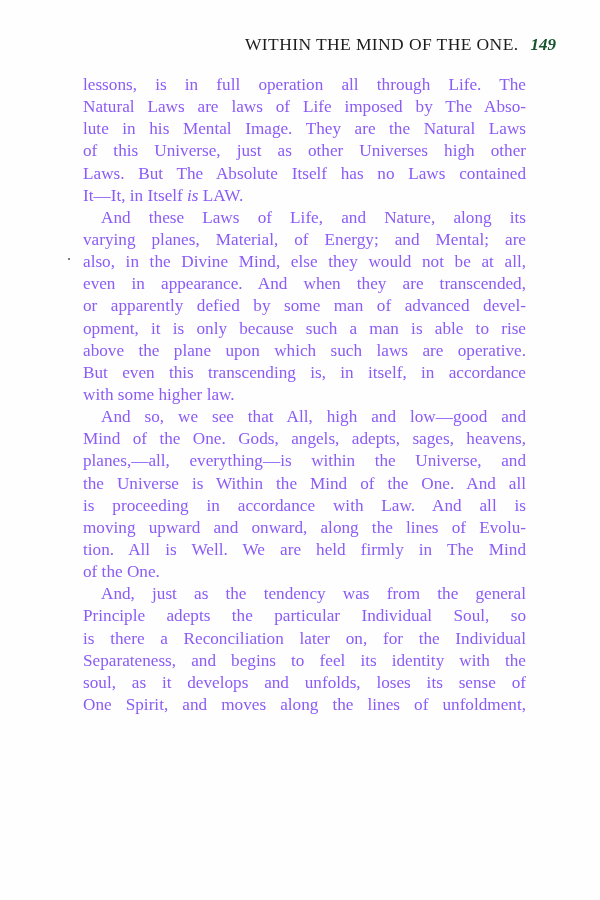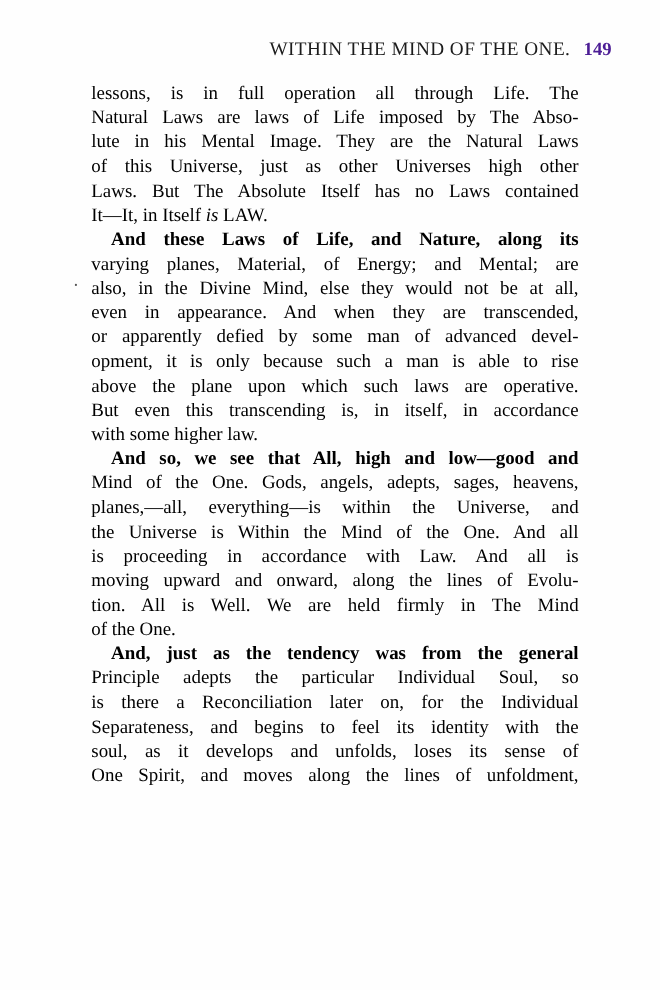--- a/index.html
+++ b/index.html
@@ -34,43 +34,43 @@
       gap: 12px;
     }
     .running-title {
       font-size: 17.5px;
       letter-spacing: 0.4px;
       color: #1c1c1c;
     }
     .page-number {
       font-size: 17px;
       font-weight: bold;
-      color: #4c1d95;
+      font-style: italic;
+      color: #14532d;
       text-align: center;
     }
     .body-text {
       position: absolute;
       top: 74px;
       left: 83px;
       width: 443px;
     }
     .line {
       display: block;
       height: 22.15px;
       line-height: 22.15px;
       font-size: 17.2px;
       text-align: justify;
       text-align-last: justify;
       white-space: nowrap;
       word-spacing: 0px;
-      color: #000000;
+      color: #8b5cf6;
     }
     .line.indent {
       padding-left: 18px;
-      font-weight: bold;
     }
     .line.last {
       text-align-last: left;
     }
     .line .it { font-style: italic; }
     .stray-mark {
       position: absolute;
       left: 68px;
       top: 258px;
       width: 2px;

